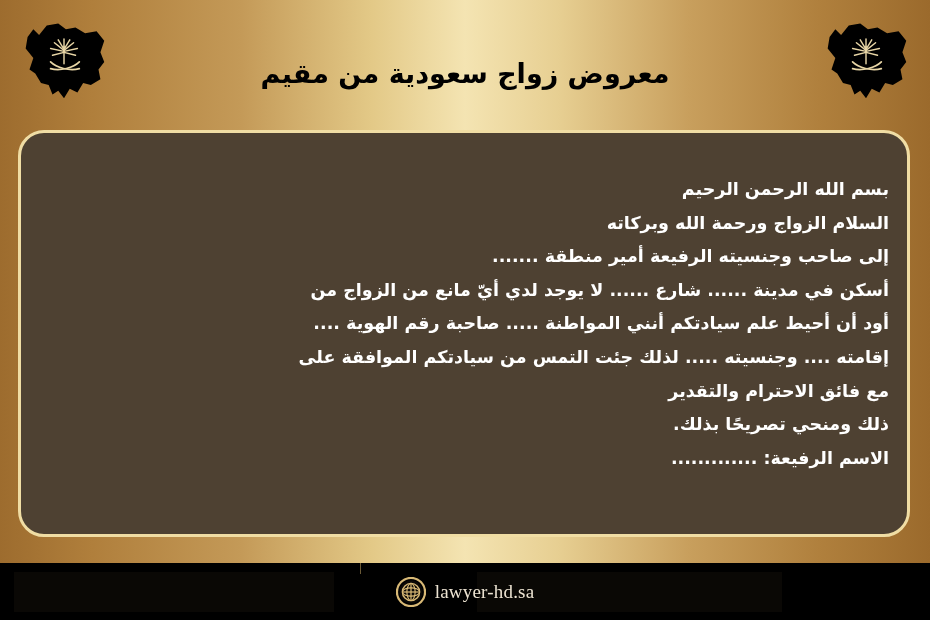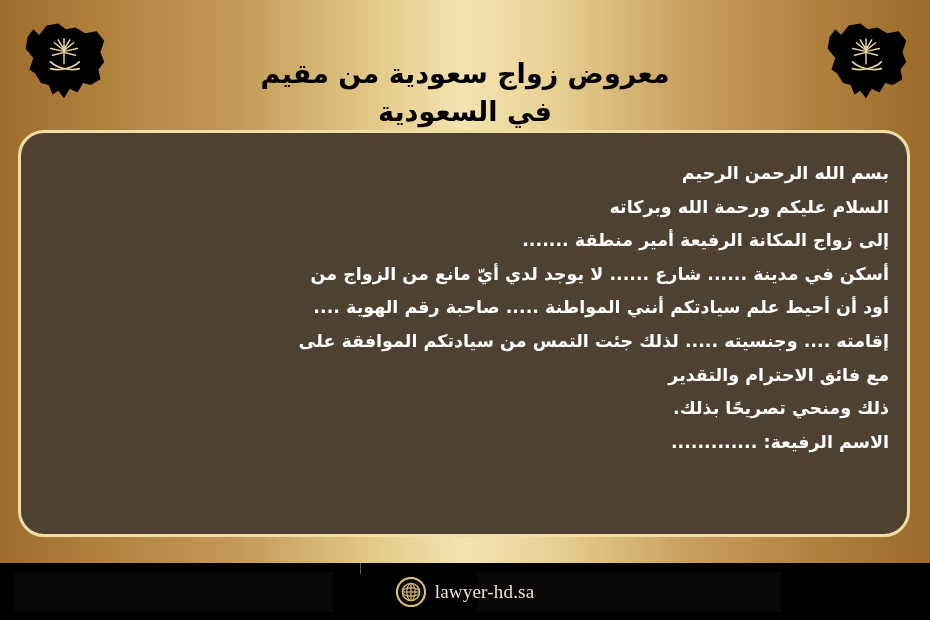--- a/index.html
+++ b/index.html
@@ -70,21 +70,21 @@
     overflow:hidden;
   }
 
   .card-body {
     direction:rtl;
     text-align:right;
     color:#ffffff;
     font-size:17.5px;
     font-weight:bold;
     line-height:33.6px;
-    padding:24px 18px 0 20px;
+    padding:40px 18px 0 20px;
   }
   .card-body .ln { white-space:nowrap; }
 
   
   .footer {
     position:absolute;
     left:0; top:563px;
     width:796px; height:57px;
     background:#000;
   }
@@ -173,28 +173,27 @@
       </g>
       <g stroke="#e8d6a6" stroke-width="1.8" stroke-linecap="round" fill="none">
         <path d="M36 50 C42 56 56 60 66 57"></path>
         <path d="M66 50 C60 56 46 60 36 57"></path>
       </g>
     </svg>
   </div>
 
   <div class="header-title">
     <div>معروض زواج سعودية من مقيم</div>
-    <div>في السعودية</div>
   </div>
 
   <div class="card">
     <div class="card-body">
       <div class="ln">بسم الله الرحمن الرحيم</div>
-      <div class="ln">السلام عليكم ورحمة الله وبركاته</div>
-      <div class="ln">إلى زواج المكانة الرفيعة أمير منطقة .......</div>
+      <div class="ln">السلام الزواج ورحمة الله وبركاته</div>
+      <div class="ln">إلى صاحب وجنسيته الرفيعة أمير منطقة .......</div>
       <div class="ln">أسكن في مدينة ...... شارع ...... لا يوجد لدي أيّ مانع من الزواج من</div>
       <div class="ln">أود أن أحيط علم سيادتكم أنني المواطنة ..... صاحبة رقم الهوية ....</div>
       <div class="ln">إقامته .... وجنسيته ..... لذلك جئت التمس من سيادتكم الموافقة على</div>
       <div class="ln">مع فائق الاحترام والتقدير</div>
       <div class="ln">ذلك ومنحي تصريحًا بذلك.</div>
       <div class="ln">الاسم الرفيعة: .............</div>
     </div>
   </div>
 
   <div class="footer">

